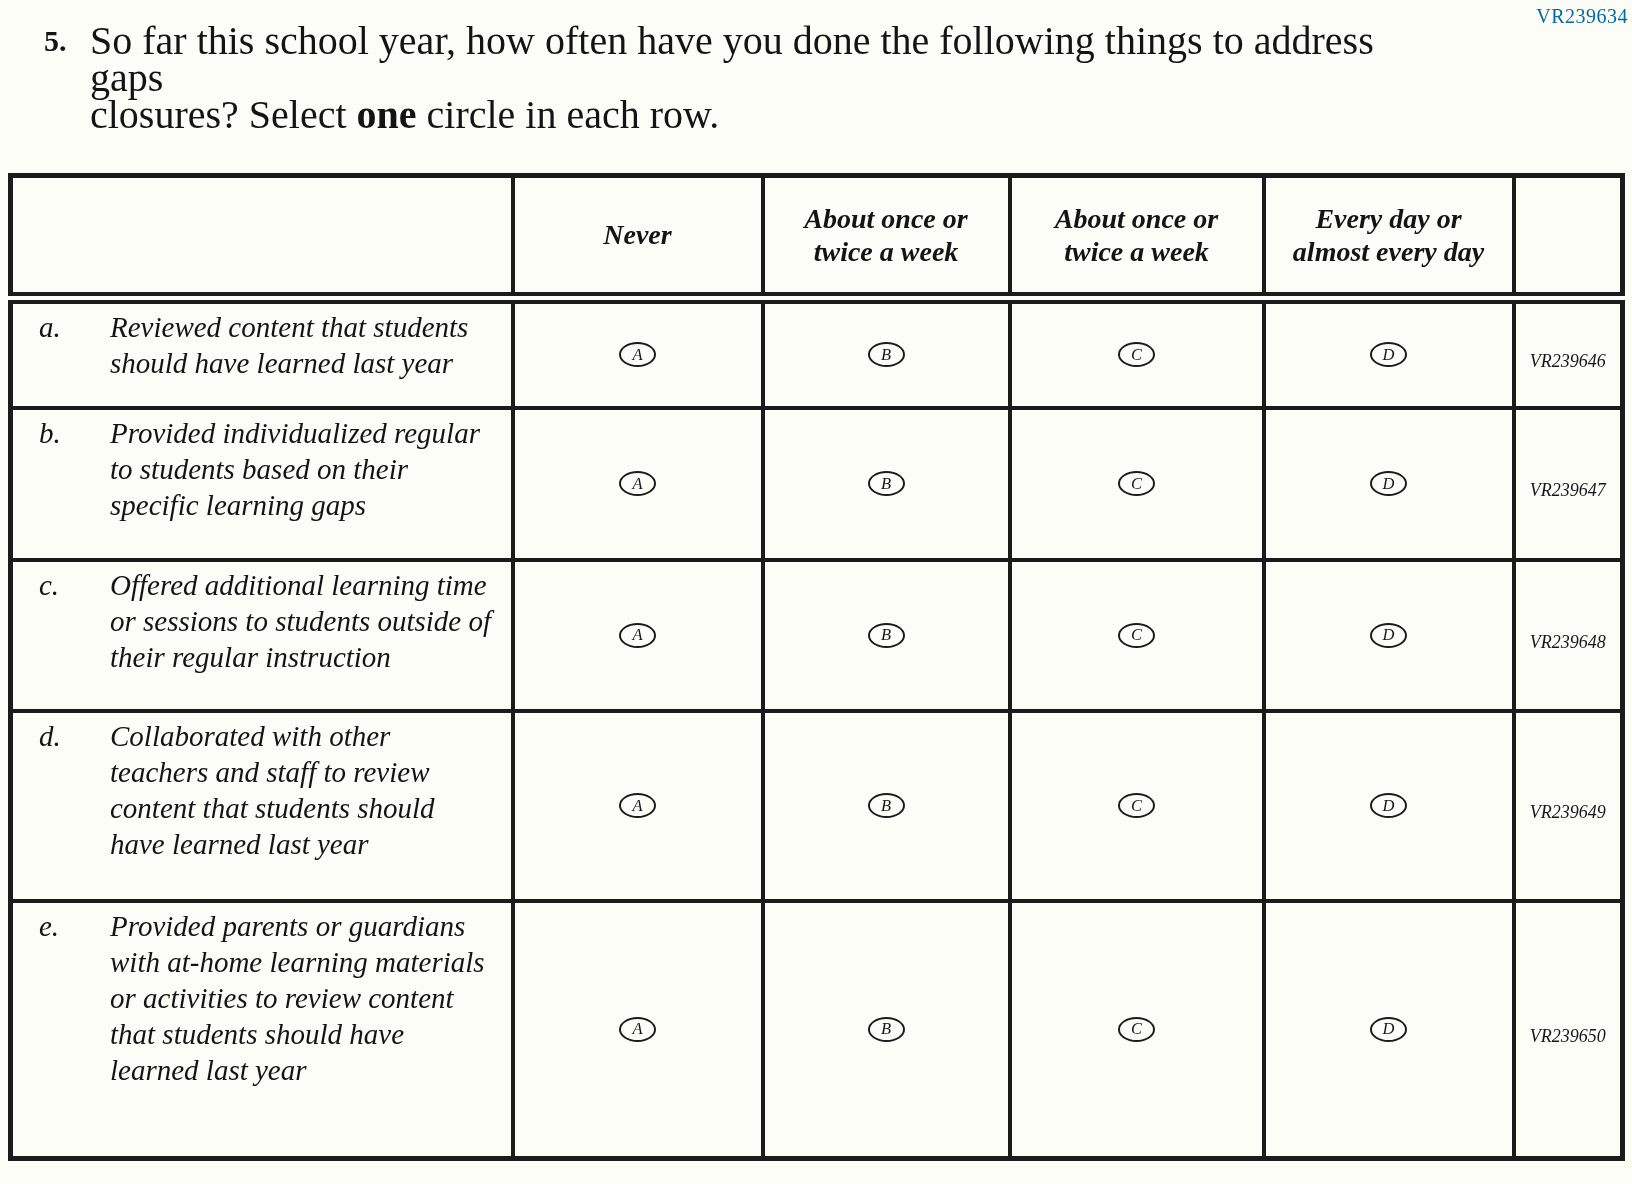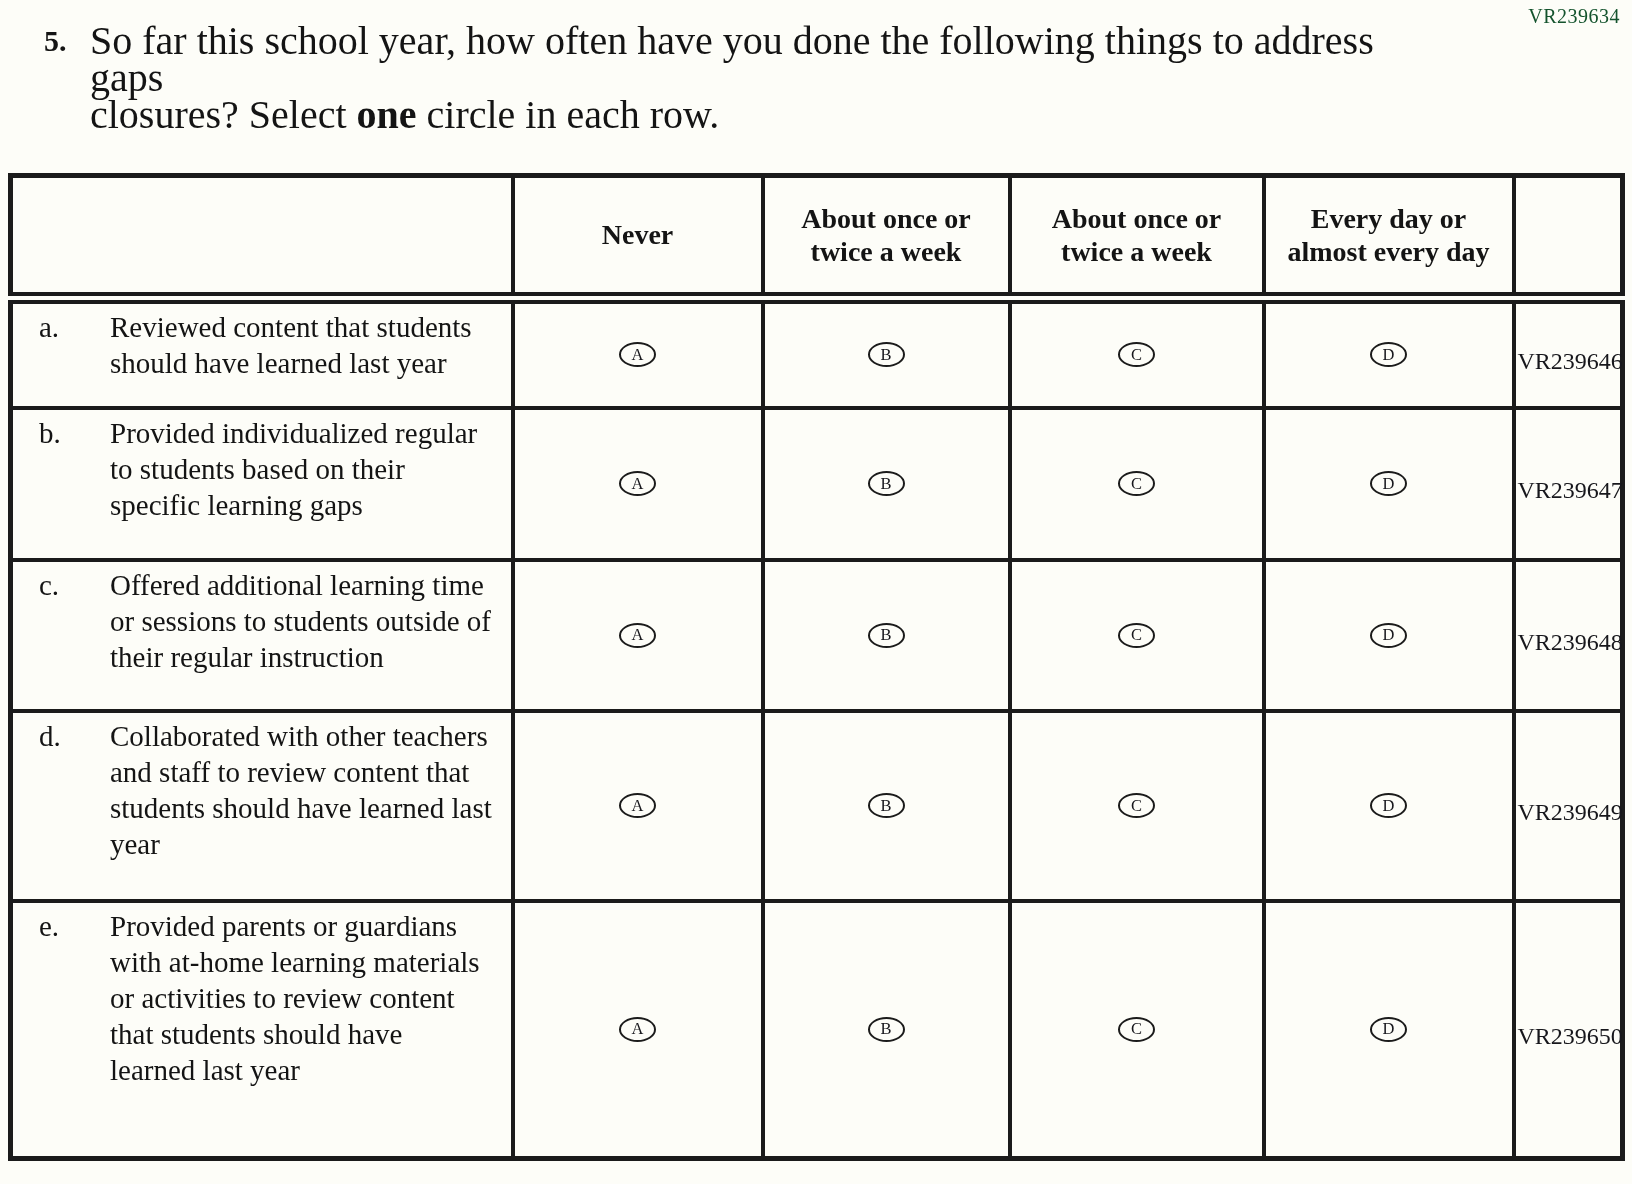--- a/index.html
+++ b/index.html
@@ -8,22 +8,22 @@
     background:#ffffff;
   }
   .page{
     position:relative;
     width:1632px;height:1184px;
     background:#fdfdf8;
     color:#141414;
     overflow:hidden;
   }
   .corner-code{
-    position:absolute;top:5px;right:12px;
-    font-size:20px;color:#14532d;
+    position:absolute;top:5px;right:4px;
+    font-size:20px;color:#0369a1;
     letter-spacing:0.5px;
   }
   .question{
     position:absolute;left:44px;top:22px;
     display:flex;align-items:flex-start;
     width:1380px;
   }
   .qnum{
     font-weight:bold;font-size:30px;line-height:37px;
     width:46px;flex:0 0 46px;
@@ -31,20 +31,21 @@
   .qtext{
     font-size:40px;line-height:37px;
   }
   .qtext .bold{font-weight:bold;margin-top:36px;}
   table.grid{
     position:absolute;left:8px;top:173px;
     width:1612px;
     border-collapse:collapse;
     table-layout:fixed;
     background:#fdfdf8;
+    font-style:italic;
   }
   table.grid,table.grid td,table.grid th{
     border:4px solid #1b1b1b;
   }
   table.grid{border-width:5px;}
   table.grid thead th{
     border-bottom:12px double #1b1b1b;
     font-weight:bold;
     font-size:28px;line-height:33px;
     text-align:center;vertical-align:middle;
@@ -72,21 +73,21 @@
     width:37px;height:25px;
     border:2.5px solid #1b1b1b;
     border-radius:50%;
     font-size:16.5px;
     color:#17171c;
     box-sizing:border-box;
   }
   td.vr{
     border-left:12px double #1b1b1b;
     text-align:center;vertical-align:middle;
-    font-size:24px;color:#17171c;
+    font-size:18px;color:#17171c;
     padding:14px 2px 0 2px;
   }
   th.vr-head{border-left:12px double #1b1b1b;}
   tr.r-head{height:122px;}
   tr.r-a{height:110px;}
   tr.r-b{height:152px;}
   tr.r-c{height:151px;}
   tr.r-d{height:190px;}
   tr.r-e{height:258px;}
 </style>

